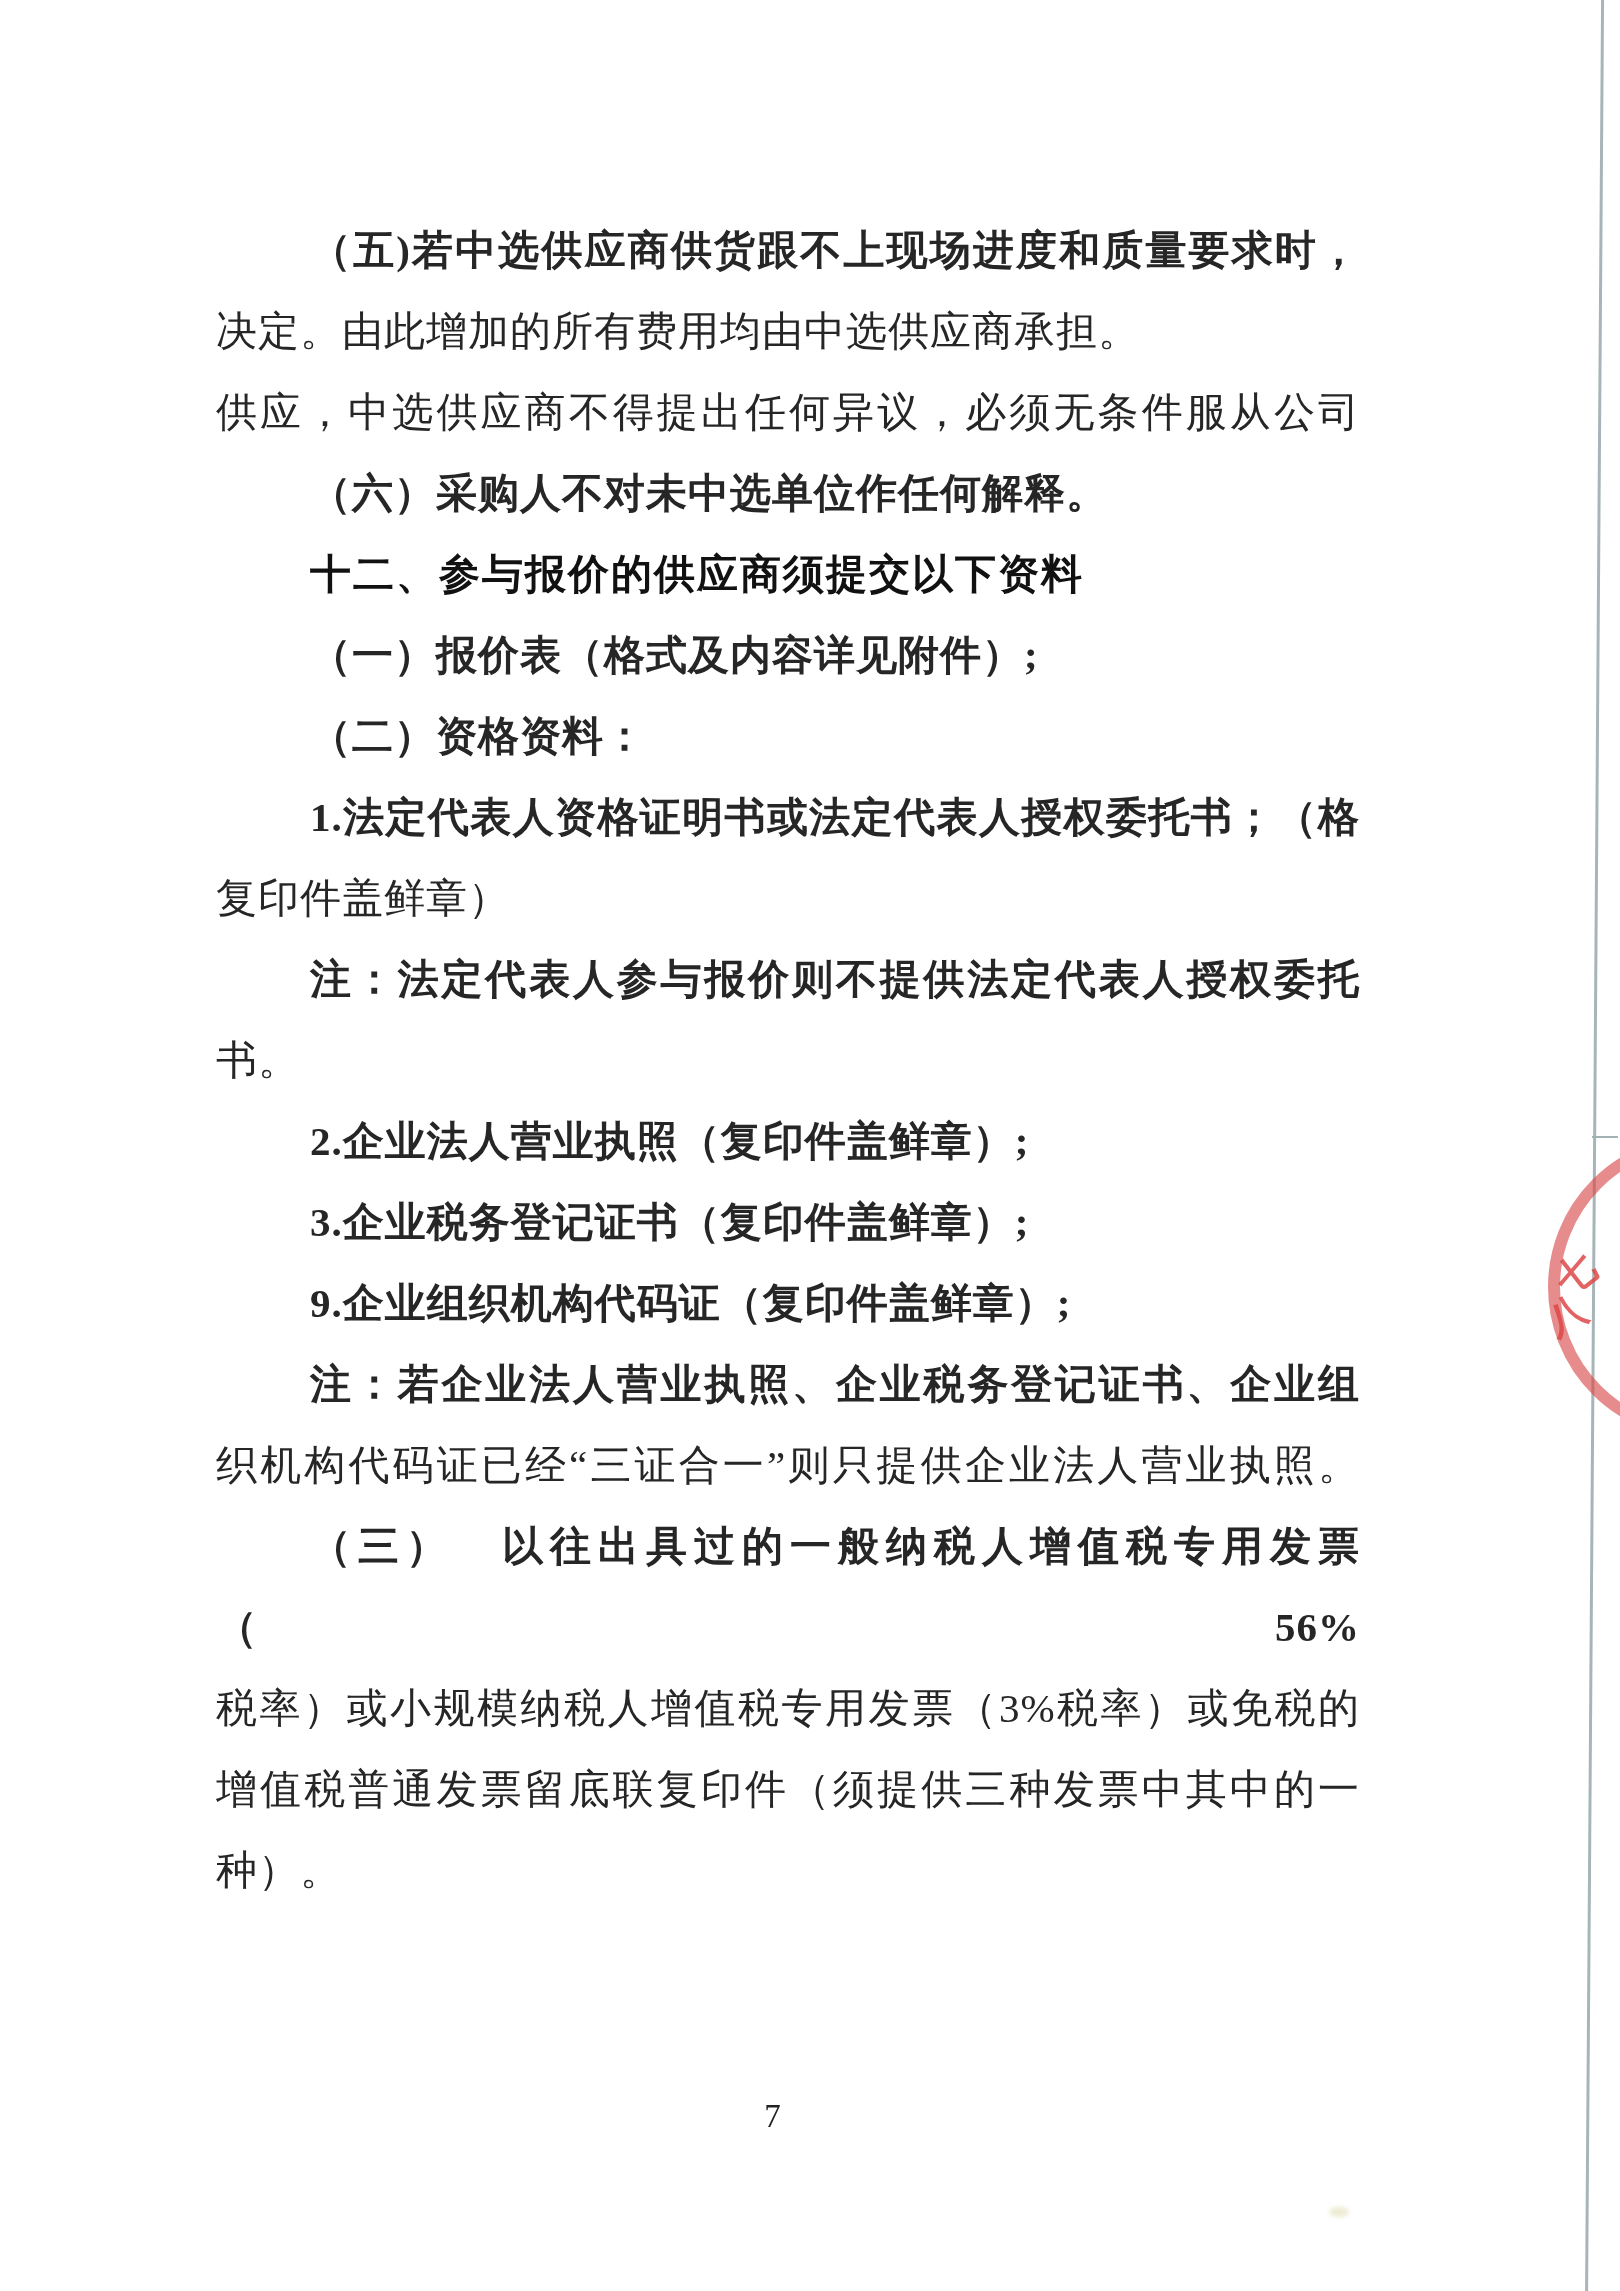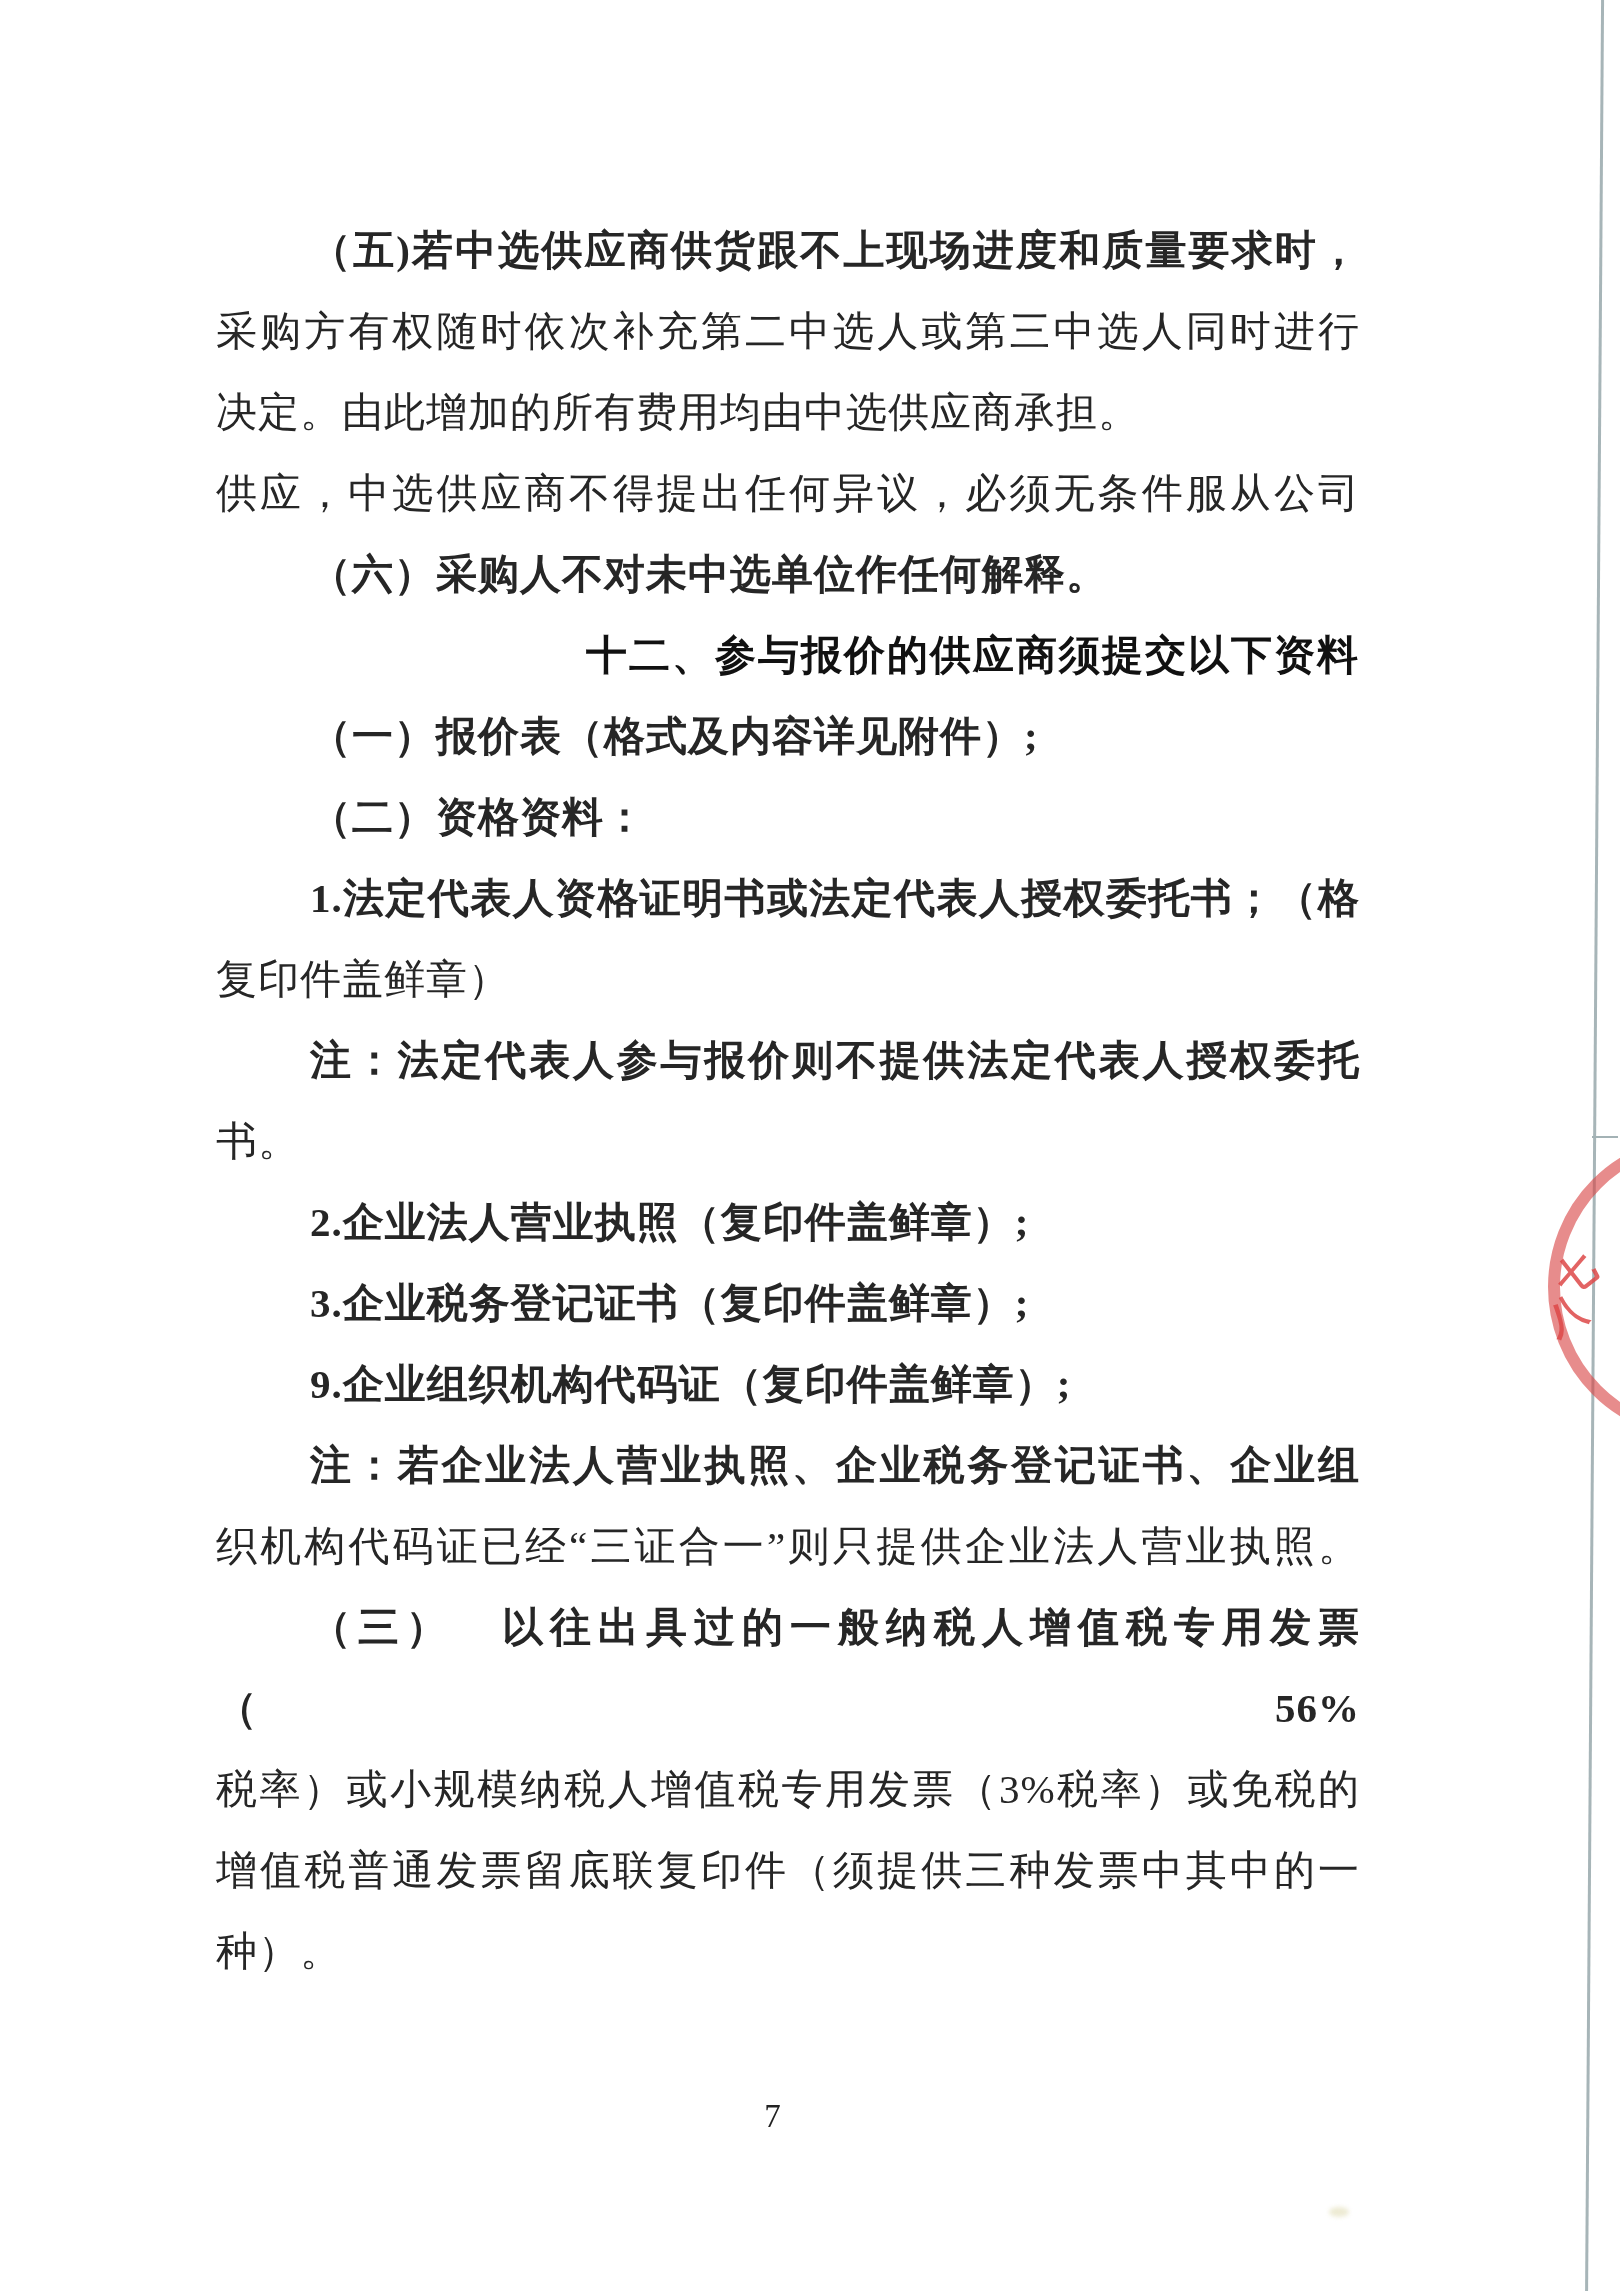--- a/index.html
+++ b/index.html
@@ -34,21 +34,20 @@
   }
   .line.indent {
     text-indent: 94px;
     font-weight: bold;
   }
   .line.bold {
     font-weight: bold;
     font-family: "Liberation Sans", "DejaVu Sans", sans-serif;
     color: #111111;
     letter-spacing: 2px;
-    text-align: right;
   }
   .page-number {
     position: absolute;
     left: 743px;
     top: 2098px;
     width: 59px;
     text-align: center;
     font-size: 33px;
     color: #222222;
   }
@@ -103,21 +102,20 @@
     opacity: 0.8;
   }
 </style>
 </head>
 <body>
 
 <div class="page">
 
   <div class="text-block">
     <div class="line indent just">（五)若中选供应商供货跟不上现场进度和质量要求时，</div>
-    <div class="line just">采购方有权随时依次补充第二中选人或第三中选人同时进行</div>
     <div class="line">决定。由此增加的所有费用均由中选供应商承担。</div>
     <div class="line just">供应，中选供应商不得提出任何异议，必须无条件服从公司</div>
     <div class="line indent">（六）采购人不对未中选单位作任何解释。</div>
     <div class="line indent bold">十二、参与报价的供应商须提交以下资料</div>
     <div class="line indent">（一）报价表（格式及内容详见附件）;</div>
     <div class="line indent">（二）资格资料：</div>
     <div class="line indent just">1.法定代表人资格证明书或法定代表人授权委托书；（格</div>
     <div class="line">复印件盖鲜章）</div>
     <div class="line indent just">注：法定代表人参与报价则不提供法定代表人授权委托</div>
     <div class="line">书。</div>

